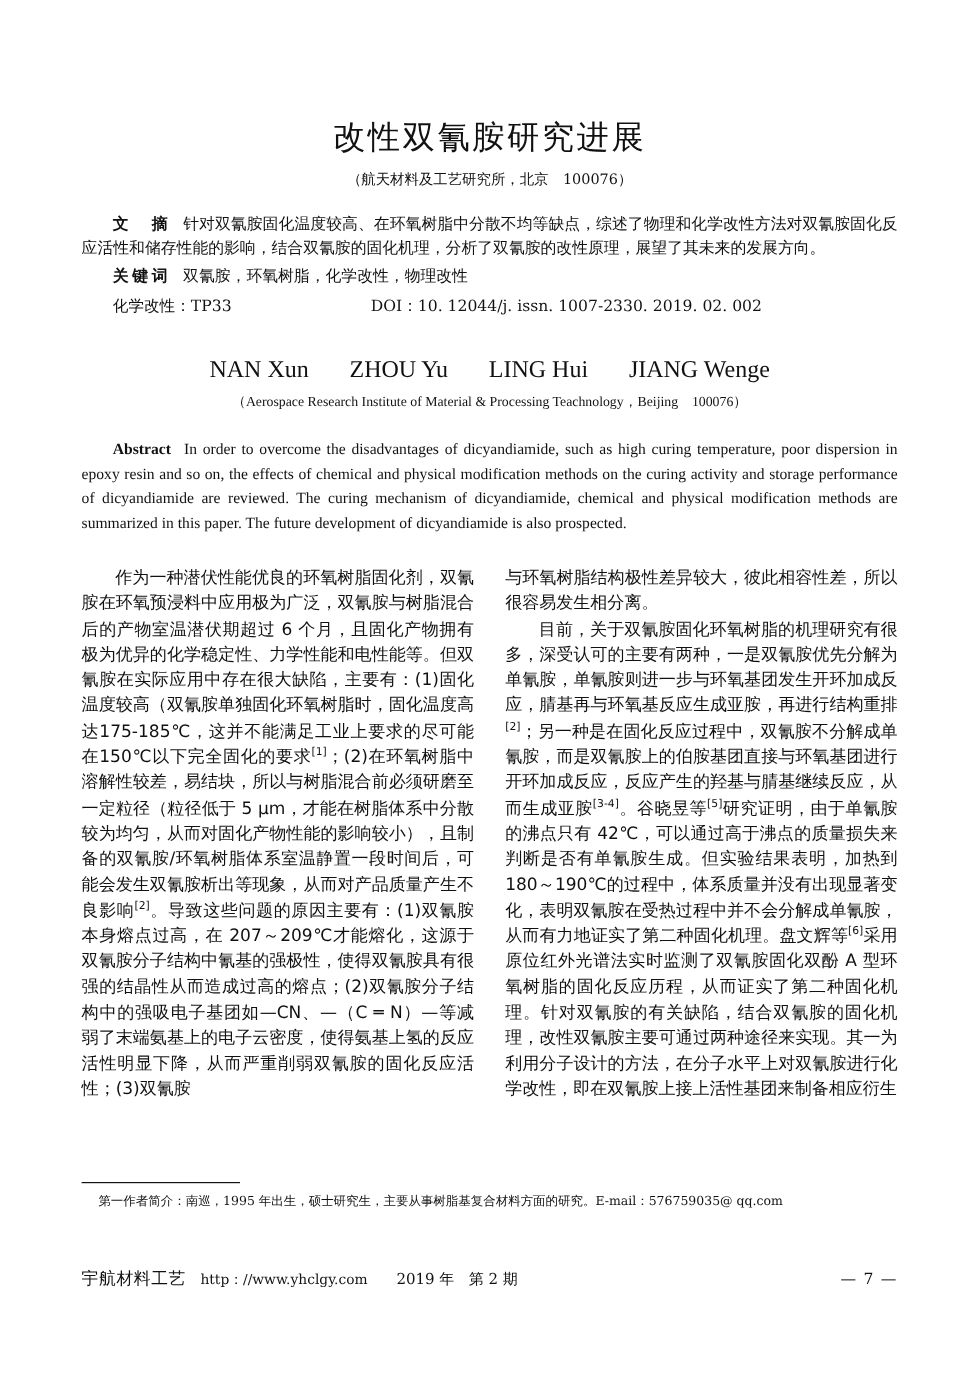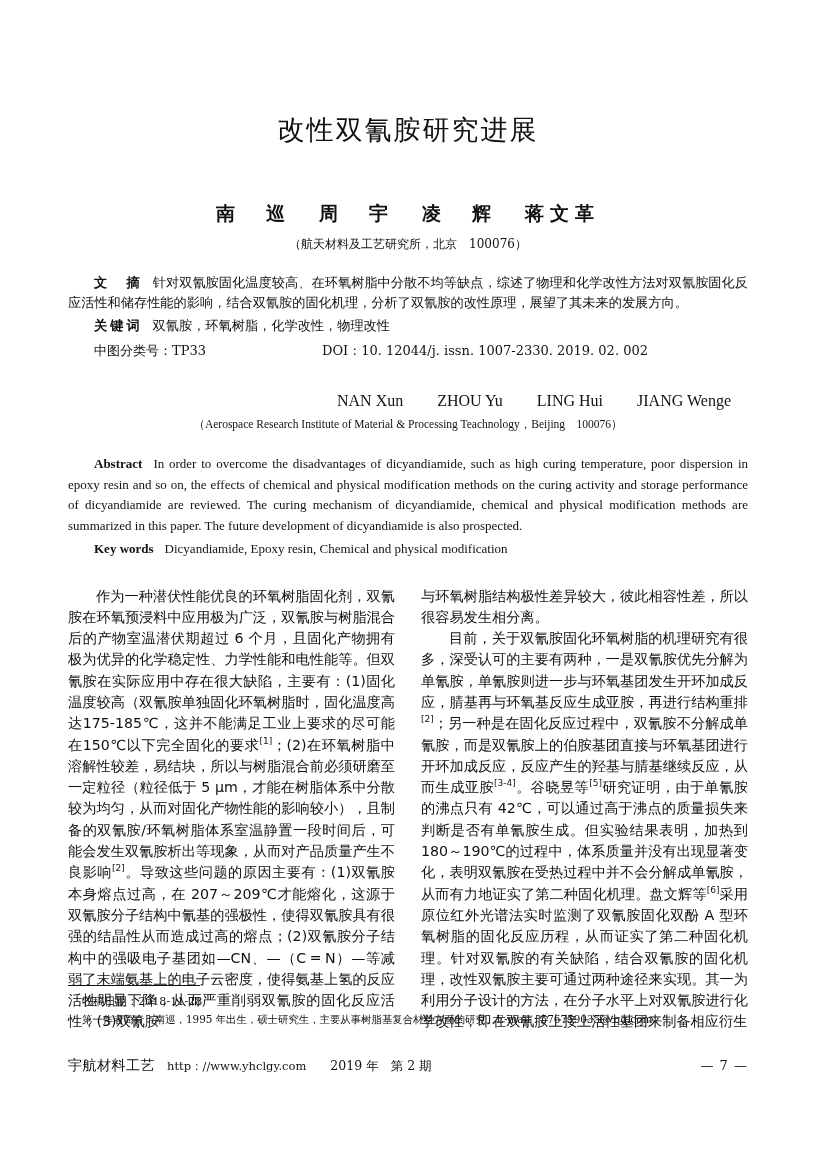--- a/index.html
+++ b/index.html
@@ -14,21 +14,21 @@
     font-family: "Liberation Serif", "DejaVu Serif", serif;
     color: #111111;
     overflow: hidden;
   }
   .page {
     position: absolute;
     left: 0; top: 0;
     width: 816px;
     height: 1161px;
     box-sizing: border-box;
-    padding: 16px 68px;
+    padding: 0 68px;
   }
 
   
   .cn-title {
     text-align: center;
     font-size: 27px;
     letter-spacing: 2px;
     font-weight: 400;
     margin: 0;
     padding-top: 96px;
@@ -63,42 +63,42 @@
   .lbl {
     font-weight: bold;
     letter-spacing: 3px;
     margin-right: 10px;
   }
   .cn-kw {
     font-size: 13.2px;
     line-height: 20px;
     margin-top: 4px;
     text-indent: 26px;
-    font-family: Liberation Sans, sans-serif;
+    font-family: Liberation Mono, monospace;
   }
   .cn-meta {
     font-size: 13px;
     line-height: 21px;
     margin-top: 4px;
     text-indent: 26px;
     font-family: "DejaVu Serif", "Liberation Serif", serif;
   }
   .cn-meta .doi { margin-left: 116px; }
 
   
   .en-title {
     text-align: center;
     font-size: 20px;
     margin-top: 28px;
     letter-spacing: 0.6px;
     font-family: "Liberation Serif", "DejaVu Serif", serif;
   }
   .en-authors {
-    text-align: right;
-    font-size: 16px;
+    text-align: center;
+    font-size: 20px;
     margin-top: 31px;
     font-family: "Liberation Serif", "DejaVu Serif", serif;
   }
   .en-authors span.au { margin: 0 17px; }
   .en-affil {
     text-align: center;
     font-size: 11.5px;
     margin-top: 7px;
     font-family: "Liberation Serif", "DejaVu Serif", serif;
   }
@@ -186,57 +186,52 @@
   .footer-left .iss { font-size: 12.5px; }
   .footer-right { font-size: 13px; letter-spacing: 1px; }
 </style>
 </head>
 <body>
 
 <div class="page">
 
   <div class="cn-title">改性双氰胺研究进展</div>
 
-  <div class="cn-authors">
-    <span class="au">南　巡</span><span class="au">周　宇</span><span class="au">凌　辉</span><span class="au">蒋文革</span>
-  </div>
   <div class="cn-affil">（航天材料及工艺研究所，北京　100076）</div>
 
   <div class="cn-abs-block">
     <div class="cn-abs"><span class="lbl">文　摘</span><span>针对双氰胺固化温度较高、在环氧树脂中分散不均等缺点，综述了物理和化学改性方法对双氰胺固化反应活性和储存性能的影响，结合双氰胺的固化机理，分析了双氰胺的改性原理，展望了其未来的发展方向。</span></div>
     <div class="cn-kw"><span class="lbl">关键词</span><span>双氰胺，环氧树脂，化学改性，物理改性</span></div>
-    <div class="cn-meta"><span>中图分类号：TP33</span><span class="doi">DOI：10. 12044/j. issn. 1007-2330. 2019. 02. 002</span></div>
+    <div class="cn-meta"><span>化学改性：TP33</span><span class="doi">DOI：10. 12044/j. issn. 1007-2330. 2019. 02. 002</span></div>
   </div>
 
 
   <div class="en-authors">
     <span class="au">NAN Xun</span><span class="au">ZHOU Yu</span><span class="au">LING Hui</span><span class="au">JIANG Wenge</span>
   </div>
   <div class="en-affil">（Aerospace Research Institute of Material &amp; Processing Teachnology，Beijing　100076）</div>
 
   <div class="en-abs"><span class="en-lbl">Abstract</span><span>In order to overcome the disadvantages of dicyandiamide, such as high curing temperature, poor dispersion in epoxy resin and so on, the effects of chemical and physical modification methods on the curing activity and storage performance of dicyandiamide are reviewed. The curing mechanism of dicyandiamide, chemical and physical modification methods are summarized in this paper. The future development of dicyandiamide is also prospected.</span></div>
-  <div class="en-kw"><span class="en-lbl">Key words</span><span>Dicyandiamide, Epoxy resin, Chemical and physical modification</span></div>
 
   <div class="body-cols">
 
     <div class="col">
       <p class="para"><span>作为一种潜伏性能优良的环氧树脂固化剂，双氰胺在环氧预浸料中应用极为广泛，双氰胺与树脂混合后的产物室温潜伏期超过 6 个月，且固化产物拥有极为优异的化学稳定性、力学性能和电性能等。但双氰胺在实际应用中存在很大缺陷，主要有：(1)固化温度较高（双氰胺单独固化环氧树脂时，固化温度高达175-185℃，这并不能满足工业上要求的尽可能在150℃以下完全固化的要求</span><sup>[1]</sup><span>；(2)在环氧树脂中溶解性较差，易结块，所以与树脂混合前必须研磨至一定粒径（粒径低于 5 μm，才能在树脂体系中分散较为均匀，从而对固化产物性能的影响较小），且制备的双氰胺/环氧树脂体系室温静置一段时间后，可能会发生双氰胺析出等现象，从而对产品质量产生不良影响</span><sup>[2]</sup><span>。导致这些问题的原因主要有：(1)双氰胺本身熔点过高，在 207～209℃才能熔化，这源于双氰胺分子结构中氰基的强极性，使得双氰胺具有很强的结晶性从而造成过高的熔点；(2)双氰胺分子结构中的强吸电子基团如—CN、—（C ═ N）—等减弱了末端氨基上的电子云密度，使得氨基上氢的反应活性明显下降，从而严重削弱双氰胺的固化反应活性；(3)双氰胺</span></p>
     </div>
 
     <div class="col">
       <p class="para cont"><span>与环氧树脂结构极性差异较大，彼此相容性差，所以很容易发生相分离。</span></p>
       <p class="para"><span>目前，关于双氰胺固化环氧树脂的机理研究有很多，深受认可的主要有两种，一是双氰胺优先分解为单氰胺，单氰胺则进一步与环氧基团发生开环加成反应，腈基再与环氧基反应生成亚胺，再进行结构重排</span><sup>[2]</sup><span>；另一种是在固化反应过程中，双氰胺不分解成单氰胺，而是双氰胺上的伯胺基团直接与环氧基团进行开环加成反应，反应产生的羟基与腈基继续反应，从而生成亚胺</span><sup>[3-4]</sup><span>。谷晓昱等</span><sup>[5]</sup><span>研究证明，由于单氰胺的沸点只有 42℃，可以通过高于沸点的质量损失来判断是否有单氰胺生成。但实验结果表明，加热到180～190℃的过程中，体系质量并没有出现显著变化，表明双氰胺在受热过程中并不会分解成单氰胺，从而有力地证实了第二种固化机理。盘文辉等</span><sup>[6]</sup><span>采用原位红外光谱法实时监测了双氰胺固化双酚 A 型环氧树脂的固化反应历程，从而证实了第二种固化机理。针对双氰胺的有关缺陷，结合双氰胺的固化机理，改性双氰胺主要可通过两种途径来实现。其一为利用分子设计的方法，在分子水平上对双氰胺进行化学改性，即在双氰胺上接上活性基团来制备相应衍生</span></p>
     </div>
 
   </div>
 </div>
 
 <div class="footnotes">
   <div class="fn-rule"></div>
-  <div class="fn-line">收稿日期：2018-11-28</div>
   <div class="fn-line small">第一作者简介：南巡，1995 年出生，硕士研究生，主要从事树脂基复合材料方面的研究。E-mail：576759035@ qq.com</div>
 </div>
 
 <div class="footer">
   <div class="footer-left">
     <span class="jn">宇航材料工艺</span>
     <span class="url">http：//www.yhclgy.com</span>
     <span class="yr">2019 年</span>
     <span class="iss">第 2 期</span>
   </div>

